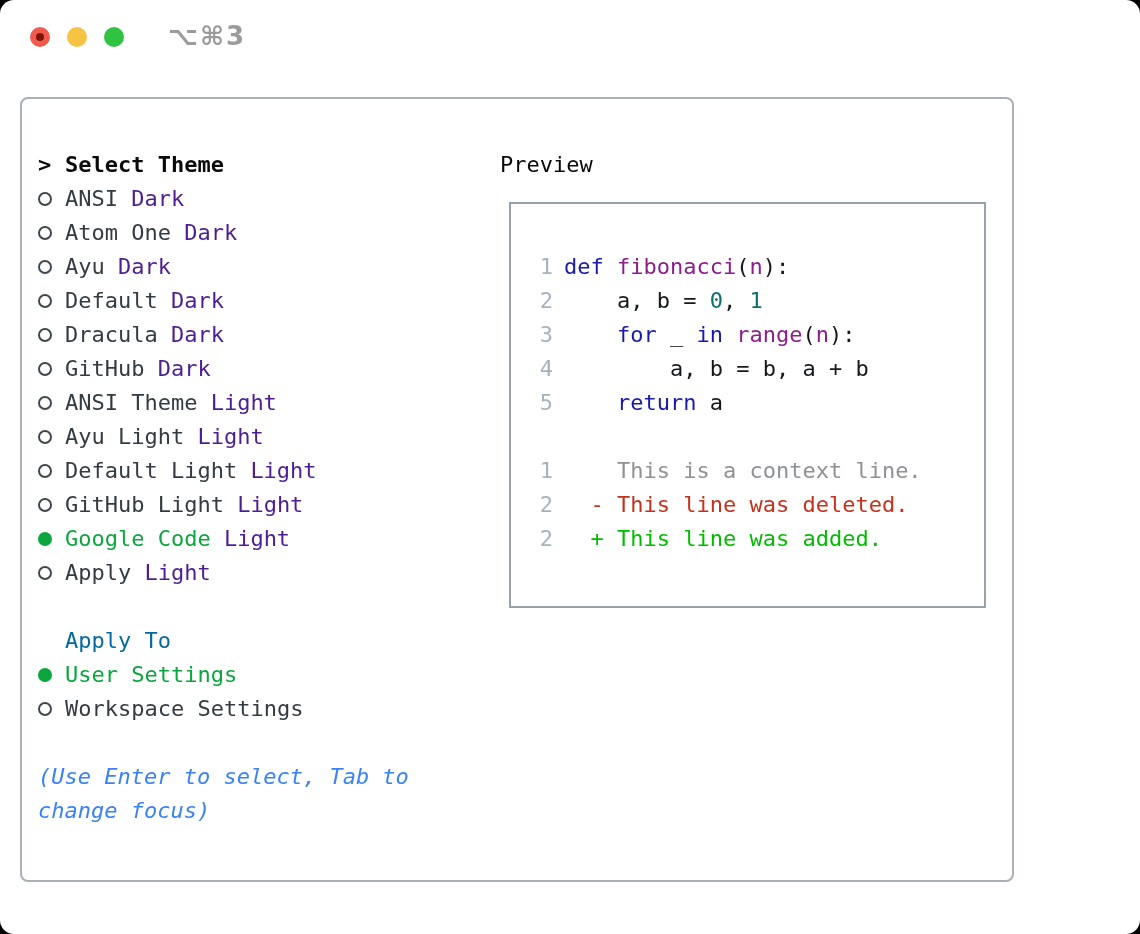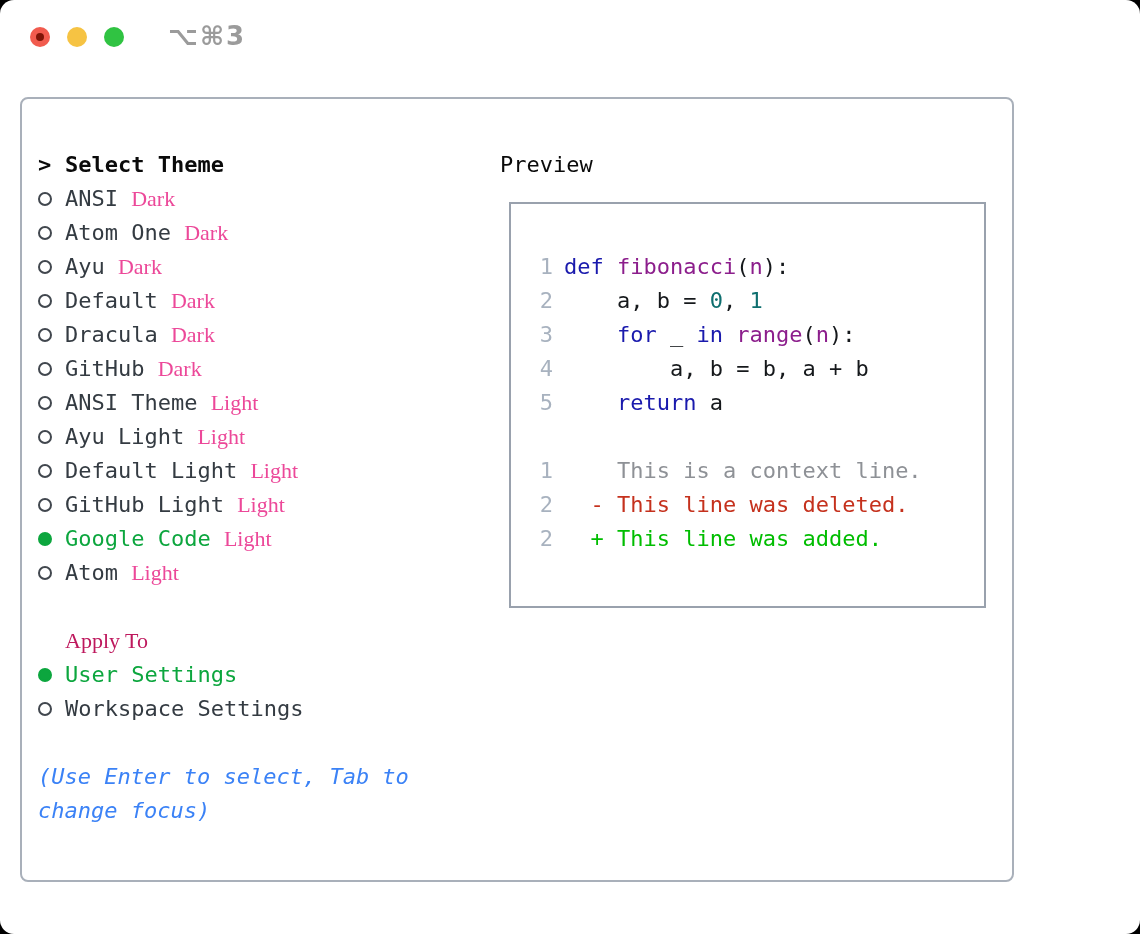--- a/index.html
+++ b/index.html
@@ -27,23 +27,23 @@
   }
   .row{height:34px;display:flex;align-items:center;white-space:pre;font-size:22px;line-height:34px;}
   
   .left-col{position:absolute;left:38px;top:148px;}
   .hdr-indicator{display:inline-block;width:14px;margin-right:13px;font-weight:bold;color:#0a0a0a;flex:none;}
   .hdr-label{font-weight:bold;color:#0a0a0a;}
   .radio{box-sizing:border-box;width:14px;height:14px;border:2px solid #41474e;border-radius:50%;margin-right:13px;flex:none;}
   .radio.filled{border-color:var(--sel-green);background:var(--sel-green);}
   .opt-name{color:#343b42;}
   .option.selected .opt-name{color:var(--sel-green);}
-  .variant{color:#ec4899;margin-left:13.2px;font-family:Liberation Serif, serif;}
+  .variant{color:#4c1d95;margin-left:13.2px;}
   .indent{display:inline-block;width:27px;flex:none;}
-  .section-label{color:#be185d;font-family:Liberation Serif, serif;}
+  .section-label{color:#0369a1;}
   .hint{color:#3b82f6;font-style:italic;}
   
   .preview-label{position:absolute;left:500px;top:148px;font-weight:normal;color:#0a0a0a;}
   .preview-box{
     position:absolute;left:509px;top:202px;width:477px;height:406px;
     border:2px solid #99a1ad;box-sizing:border-box;background:#fff;overflow:hidden;
   }
   .code-lines{position:absolute;left:0;top:46px;width:100%;}
   .code-row{padding-left:18px;}
   .gutter{display:inline-block;width:24px;text-align:right;color:#a8b2bf;margin-right:11px;flex:none;}
@@ -83,21 +83,21 @@
         <div class="row option"><span class="radio"></span><span class="opt-name">Atom One</span><span class="variant">Dark</span></div>
         <div class="row option"><span class="radio"></span><span class="opt-name">Ayu</span><span class="variant">Dark</span></div>
         <div class="row option"><span class="radio"></span><span class="opt-name">Default</span><span class="variant">Dark</span></div>
         <div class="row option"><span class="radio"></span><span class="opt-name">Dracula</span><span class="variant">Dark</span></div>
         <div class="row option"><span class="radio"></span><span class="opt-name">GitHub</span><span class="variant">Dark</span></div>
         <div class="row option"><span class="radio"></span><span class="opt-name">ANSI Theme</span><span class="variant">Light</span></div>
         <div class="row option"><span class="radio"></span><span class="opt-name">Ayu Light</span><span class="variant">Light</span></div>
         <div class="row option"><span class="radio"></span><span class="opt-name">Default Light</span><span class="variant">Light</span></div>
         <div class="row option"><span class="radio"></span><span class="opt-name">GitHub Light</span><span class="variant">Light</span></div>
         <div class="row option selected"><span class="radio filled"></span><span class="opt-name">Google Code</span><span class="variant">Light</span></div>
-        <div class="row option"><span class="radio"></span><span class="opt-name">Atom</span><span class="variant">Light</span></div>
+        <div class="row option"><span class="radio"></span><span class="opt-name">Apply</span><span class="variant">Light</span></div>
       </div>
 
     <div class="row"></div>
 
     <div class="row">
       <span class="indent"></span>
       <span class="section-label">Apply To</span>
     </div>
 
     <div id="apply-list">

